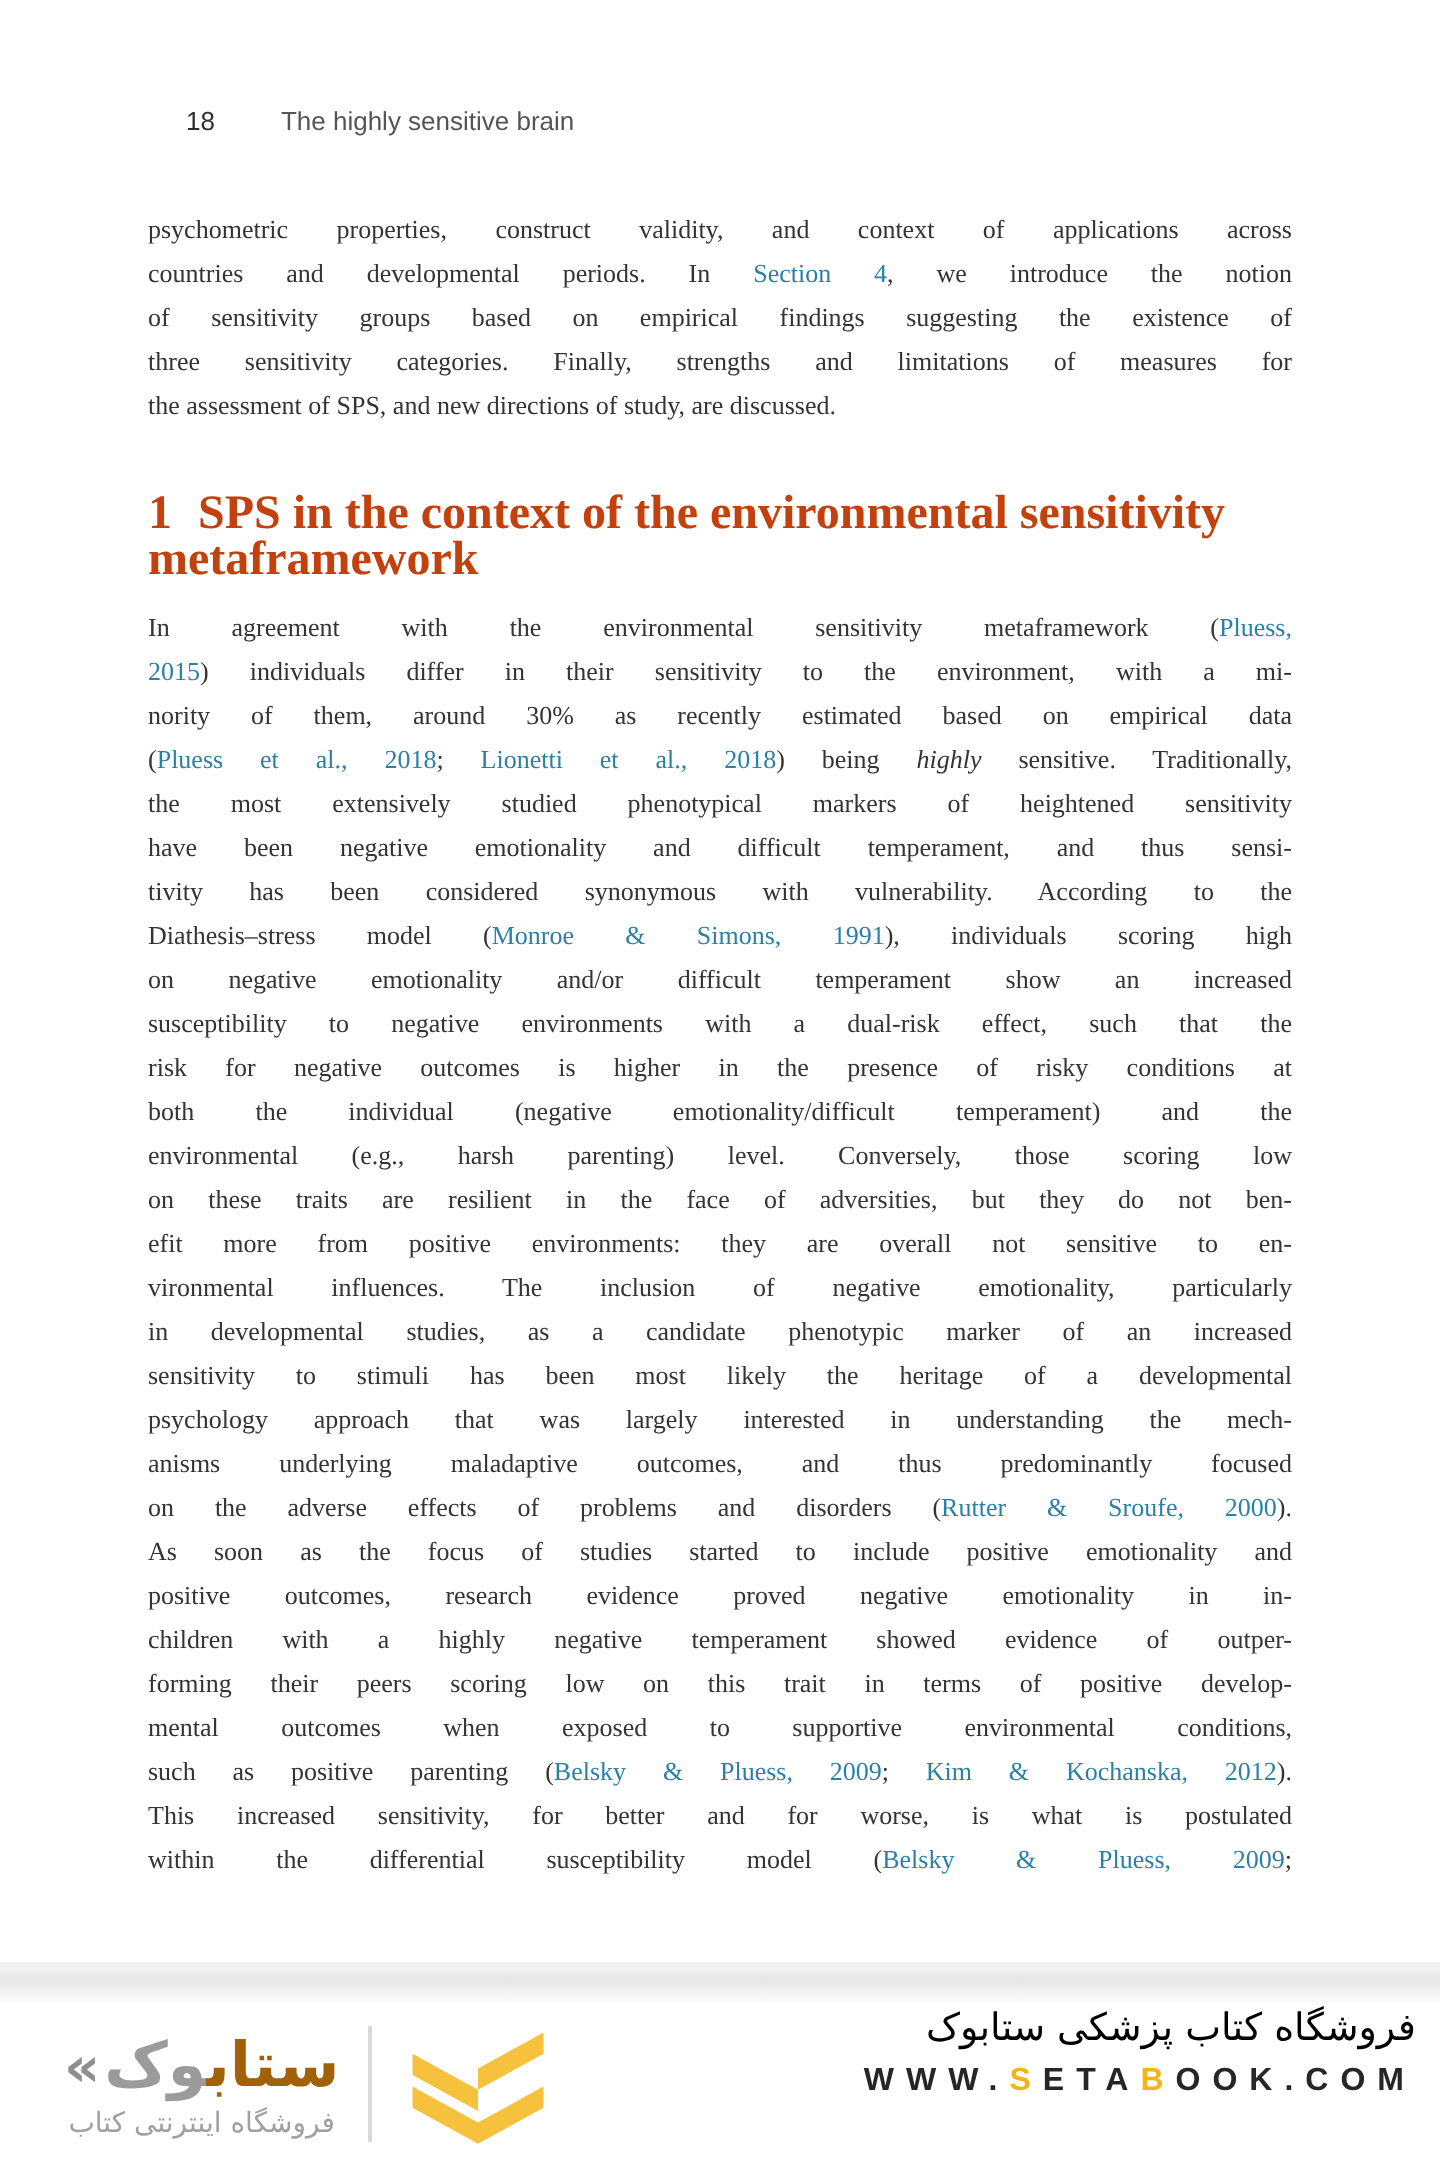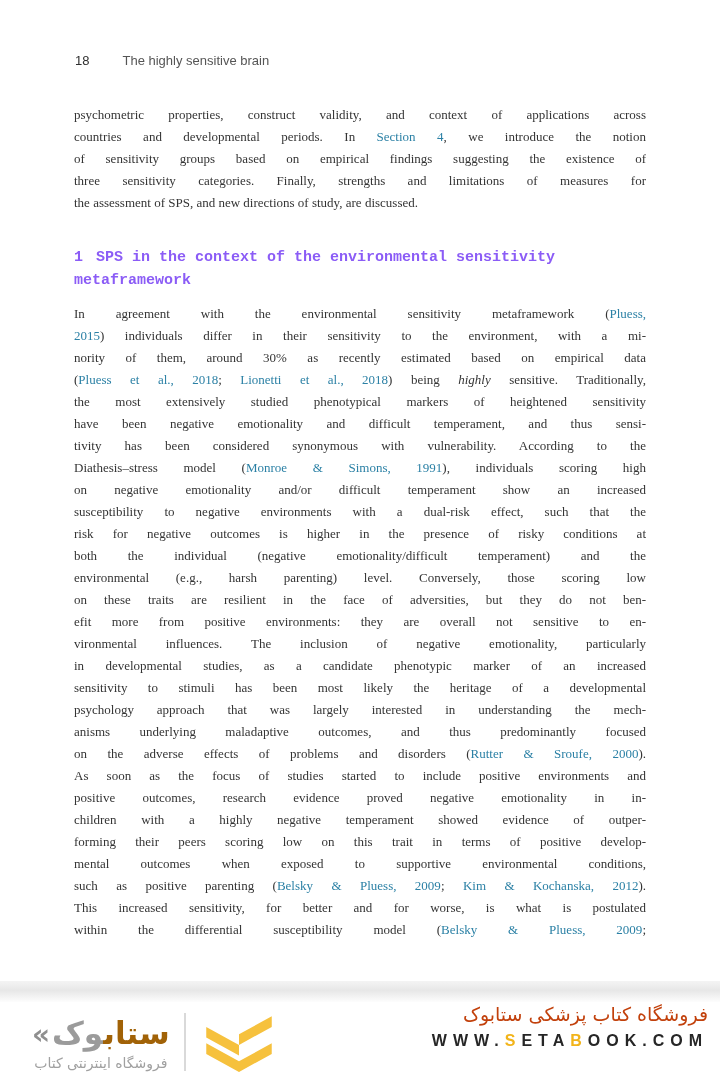--- a/index.html
+++ b/index.html
@@ -4,43 +4,43 @@
 <style>
   html,body { margin:0; padding:0; }
   body {
     width:720px; height:1080px;
     background:#ffffff;
     font-family:"Liberation Serif","DejaVu Serif",serif;
     position:relative; overflow:hidden;
   }
   
   .page-header {
-    position:absolute; top:53px; left:75px;
+    position:absolute; top:53px; left:93px;
     font-family:"Liberation Sans","DejaVu Sans",sans-serif;
     font-size:13px; color:#3d3d3d;
     display:flex; align-items:baseline;
   }
   .pagenum { color:#2f2f2f; margin-right:33px; }
   .running-title { color:#555555; }
 
   
   .content { position:absolute; top:104px; left:74px; width:572px; }
   .tline {
     font-size:13px; line-height:22px; height:22px; overflow:hidden;
     text-align:justify; text-align-last:justify;
     color:#343434;
   }
   .tline.nj { text-align-last:left; }
   .ref { color:#2b80a5; }
   .it { font-style:italic; }
 
   .heading {
     margin:32px 0 11px 0;
-    font-family:Liberation Mono, monospace;
-    font-weight:bold; font-size:15px; line-height:23px; color:#8b5cf6;
+    font-family:Liberation Serif, serif;
+    font-weight:bold; font-size:24px; line-height:23px; color:#c2410c;
   }
   .h-num { margin-right:13px; }
 
   
   .footer-band {
     position:absolute; left:0; top:981px; width:720px; height:21px;
     background:linear-gradient(to bottom,#f4f4f4 0%,#e7e7e7 45%,#fdfdfd 100%);
   }
   .footer { position:absolute; left:0; top:1002px; width:720px; height:78px; background:#ffffff; }
 
@@ -55,21 +55,21 @@
   .wm-g { color:#9b9b9b;text-align:right; }
   .tagline {
     font-family:"DejaVu Sans",sans-serif; font-size:14px;
     color:#a0a0a0; margin-top:3px;
   }
   .vline { width:2px; height:58px; background:#d9d9d9; margin:4px 12px 0 14px; }
   .emblem { display:block; }
 
   .site { position:absolute; right:12px; top:1px; text-align:right; }
   .store-fa {
-    font-family:"DejaVu Sans",sans-serif; font-size:19px; color:#c2410c;
+    font-family:"DejaVu Sans",sans-serif; font-size:19px; color:#000000;
     margin-bottom:7px; direction:rtl;
   }
   .url {
     font-family:"Liberation Sans","DejaVu Sans",sans-serif;
     font-size:16px; font-weight:bold; letter-spacing:6px; color:#262626;
     white-space:nowrap;
   }
   .url .y { color:#f2b41a; }
 </style>
 </head>
@@ -111,21 +111,21 @@
       <div class="tline"><span>both the individual (negative emotionality/difficult temperament) and the</span></div>
       <div class="tline"><span>environmental (e.g., harsh parenting) level. Conversely, those scoring low</span></div>
       <div class="tline"><span>on these traits are resilient in the face of adversities, but they do not ben-</span></div>
       <div class="tline"><span>efit more from positive environments: they are overall not sensitive to en-</span></div>
       <div class="tline"><span>vironmental influences. The inclusion of negative emotionality, particularly</span></div>
       <div class="tline"><span>in developmental studies, as a candidate phenotypic marker of an increased</span></div>
       <div class="tline"><span>sensitivity to stimuli has been most likely the heritage of a developmental</span></div>
       <div class="tline"><span>psychology approach that was largely interested in understanding the mech-</span></div>
       <div class="tline"><span>anisms underlying maladaptive outcomes, and thus predominantly focused</span></div>
       <div class="tline"><span>on the adverse effects of problems and disorders (</span><span class="ref">Rutter &amp; Sroufe, 2000</span><span>).</span></div>
-      <div class="tline"><span>As soon as the focus of studies started to include positive environments and</span></div>
+      <div class="tline"><span>As soon as the focus of studies started to include positive emotionality and</span></div>
       <div class="tline"><span>positive outcomes, research evidence proved negative emotionality in in-</span></div>
       <div class="tline"><span>children with a highly negative temperament showed evidence of outper-</span></div>
       <div class="tline"><span>forming their peers scoring low on this trait in terms of positive develop-</span></div>
       <div class="tline"><span>mental outcomes when exposed to supportive environmental conditions,</span></div>
       <div class="tline"><span>such as positive parenting (</span><span class="ref">Belsky &amp; Pluess, 2009</span><span>; </span><span class="ref">Kim &amp; Kochanska, 2012</span><span>).</span></div>
       <div class="tline"><span>This increased sensitivity, for better and for worse, is what is postulated</span></div>
       <div class="tline"><span>within the differential susceptibility model (</span><span class="ref">Belsky &amp; Pluess, 2009</span><span>;</span></div>
     </div>
 </div>
 

